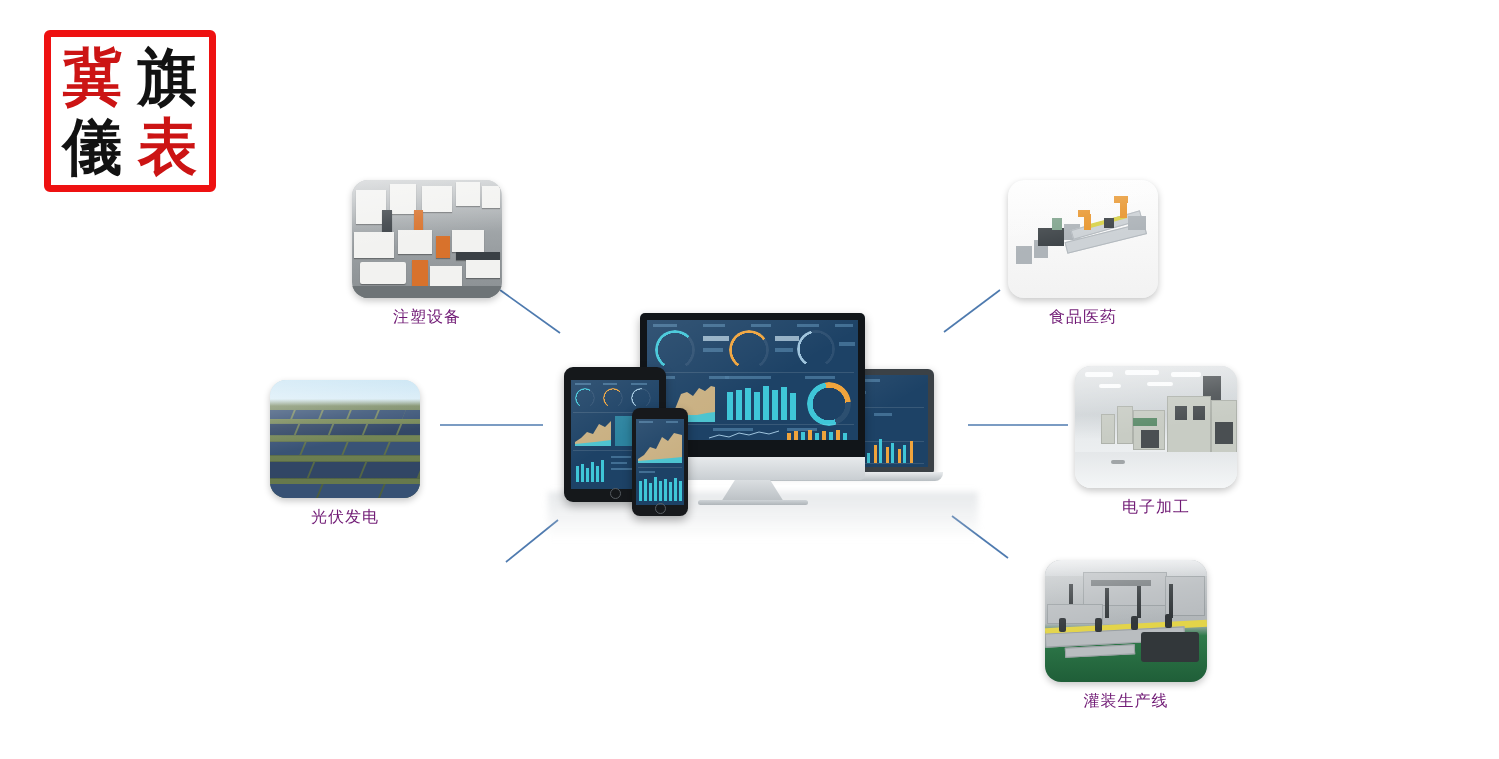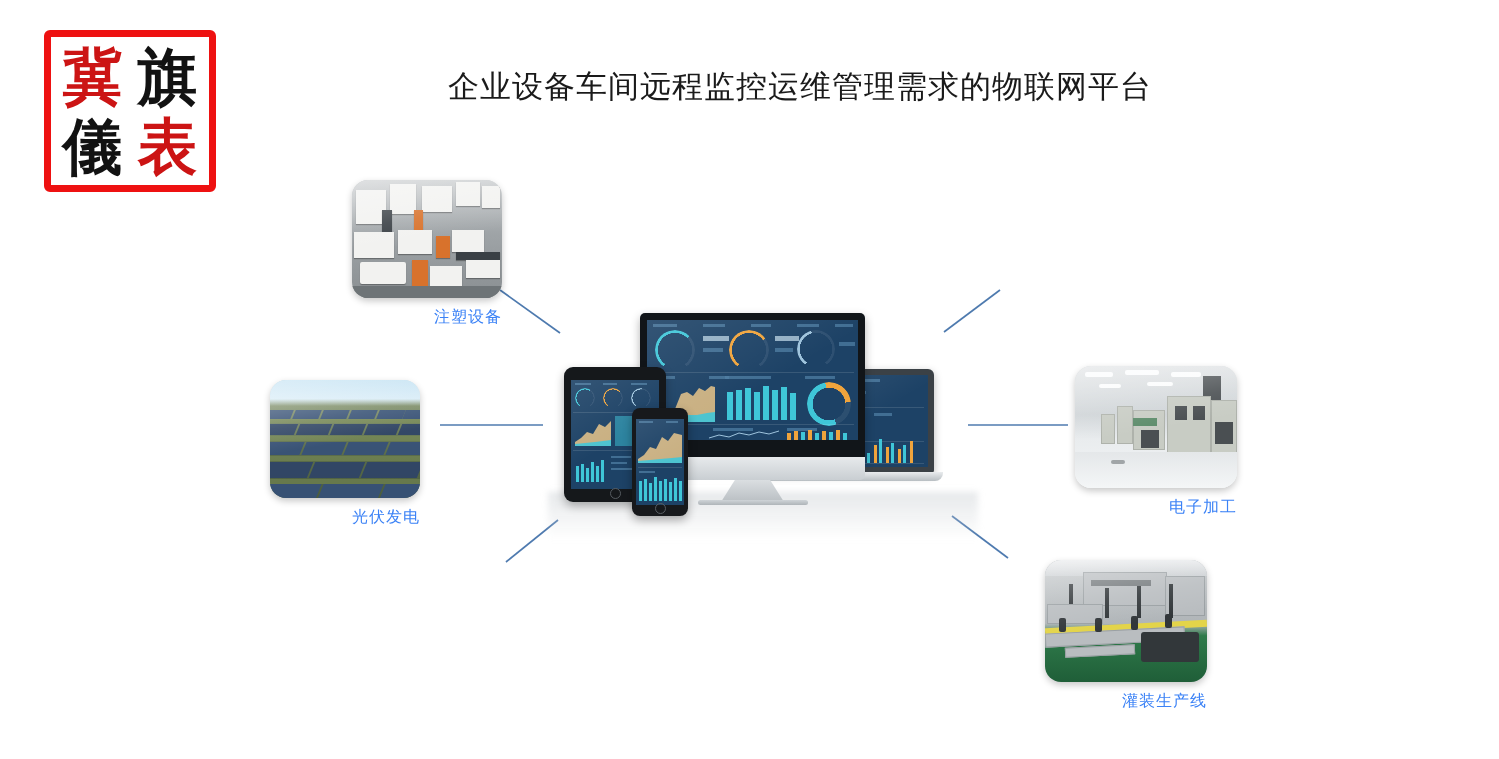--- a/index.html
+++ b/index.html
@@ -46,22 +46,22 @@
     width:150px;height:118px;border-radius:16px;overflow:hidden;position:relative;
     box-shadow:0 3px 7px rgba(0,0,0,.22);
     background:#e9eced;
   }
   .node .thumb::after{
     content:"";position:absolute;inset:0;border-radius:16px;
     background:linear-gradient(170deg,rgba(255,255,255,.42) 0%,rgba(255,255,255,.10) 34%,rgba(255,255,255,0) 52%);
     pointer-events:none;
   }
   .node .cap{
-    margin-top:9px;width:150px;text-align:right;
-    font-size:16px;color:#3b82f6;letter-spacing:1px;
+    margin-top:9px;width:150px;text-align:center;
+    font-size:16px;color:#701a75;letter-spacing:1px;
     font-family:"DejaVu Sans","Liberation Sans",sans-serif;
     white-space:nowrap;
   }
   .node.wide .thumb{width:162px;height:122px;}
   .node.wide .cap{width:162px;}
 
   
   #node-injection{left:352px;top:180px;}
   #node-solar    {left:270px;top:380px;}
   #node-plastic  {left:352px;top:570px;}
@@ -176,21 +176,20 @@
 
 <div class="stage">
 
   <div id="logo">
     <span class="ch red">冀</span>
     <span class="ch blk">旗</span>
     <span class="ch blk">儀</span>
     <span class="ch red">表</span>
   </div>
 
-  <div id="title">企业设备车间远程监控运维管理需求的物联网平台</div>
 
   <svg id="lines" viewBox="0 0 1499 759" xmlns="http://www.w3.org/2000/svg">
     <g stroke="#3f6fa8" stroke-width="1.7" fill="none" opacity="0.92">
       <line x1="500" y1="290" x2="560" y2="333"></line>
       <line x1="440" y1="425" x2="543" y2="425"></line>
       <line x1="506" y1="562" x2="558" y2="520"></line>
       <line x1="1000" y1="290" x2="944" y2="332"></line>
       <line x1="1068" y1="425" x2="968" y2="425"></line>
       <line x1="1008" y1="558" x2="952" y2="516"></line>
     </g>
@@ -248,20 +247,41 @@
         <div class="grass" style="left:0;top:39px;width:150px;height:4px;opacity:.55"></div>
         <div class="grass" style="left:0;top:56px;width:150px;height:5px;opacity:.55"></div>
         <div class="grass" style="left:0;top:76px;width:150px;height:5px;opacity:.5"></div>
         <div class="grass" style="left:0;top:99px;width:150px;height:5px;opacity:.5"></div>
       </div>
     </div>
     <div class="cap">光伏发电</div>
   </div>
 
 
+  <div class="node" id="node-food">
+    <div class="thumb">
+      <div class="scene sc-food">
+        <i class="sv" style="left:8px;top:66px;width:16px;height:18px"></i>
+        <i class="sv" style="left:26px;top:60px;width:14px;height:18px"></i>
+        <i class="dk" style="left:30px;top:48px;width:26px;height:18px"></i>
+        <i class="sv" style="left:56px;top:44px;width:16px;height:16px"></i>
+        <i class="sv" style="left:44px;top:38px;width:10px;height:12px;background:#7fa38c"></i>
+        <i class="conv" style="left:64px;top:50px;width:72px;height:10px;transform:rotate(-16deg);transform-origin:left center"></i>
+        <i class="conv" style="left:58px;top:62px;width:82px;height:12px;transform:rotate(-14deg);transform-origin:left center"></i>
+        <i class="yl" style="left:82px;top:44px;width:38px;height:4px;transform:rotate(-15deg);transform-origin:left center"></i>
+        <i class="or" style="left:76px;top:34px;width:7px;height:16px"></i>
+        <i class="or" style="left:70px;top:30px;width:12px;height:7px"></i>
+        <i class="or" style="left:112px;top:20px;width:7px;height:18px"></i>
+        <i class="or" style="left:106px;top:16px;width:14px;height:7px"></i>
+        <i class="dk" style="left:96px;top:38px;width:10px;height:10px"></i>
+        <i class="sv" style="left:120px;top:36px;width:18px;height:14px"></i>
+      </div>
+    </div>
+    <div class="cap">食品医药</div>
+  </div>
 
   <div class="node wide" id="node-electronic">
     <div class="thumb">
       <div class="scene sc-elec">
         <i class="lamp" style="left:10px;top:6px;width:28px;height:5px;border-radius:2px"></i>
         <i class="lamp" style="left:50px;top:4px;width:34px;height:5px;border-radius:2px"></i>
         <i class="lamp" style="left:96px;top:6px;width:30px;height:5px;border-radius:2px"></i>
         <i class="lamp" style="left:24px;top:18px;width:22px;height:4px;border-radius:2px"></i>
         <i class="lamp" style="left:72px;top:16px;width:26px;height:4px;border-radius:2px"></i>
         <i class="dark" style="left:128px;top:10px;width:18px;height:26px"></i>

